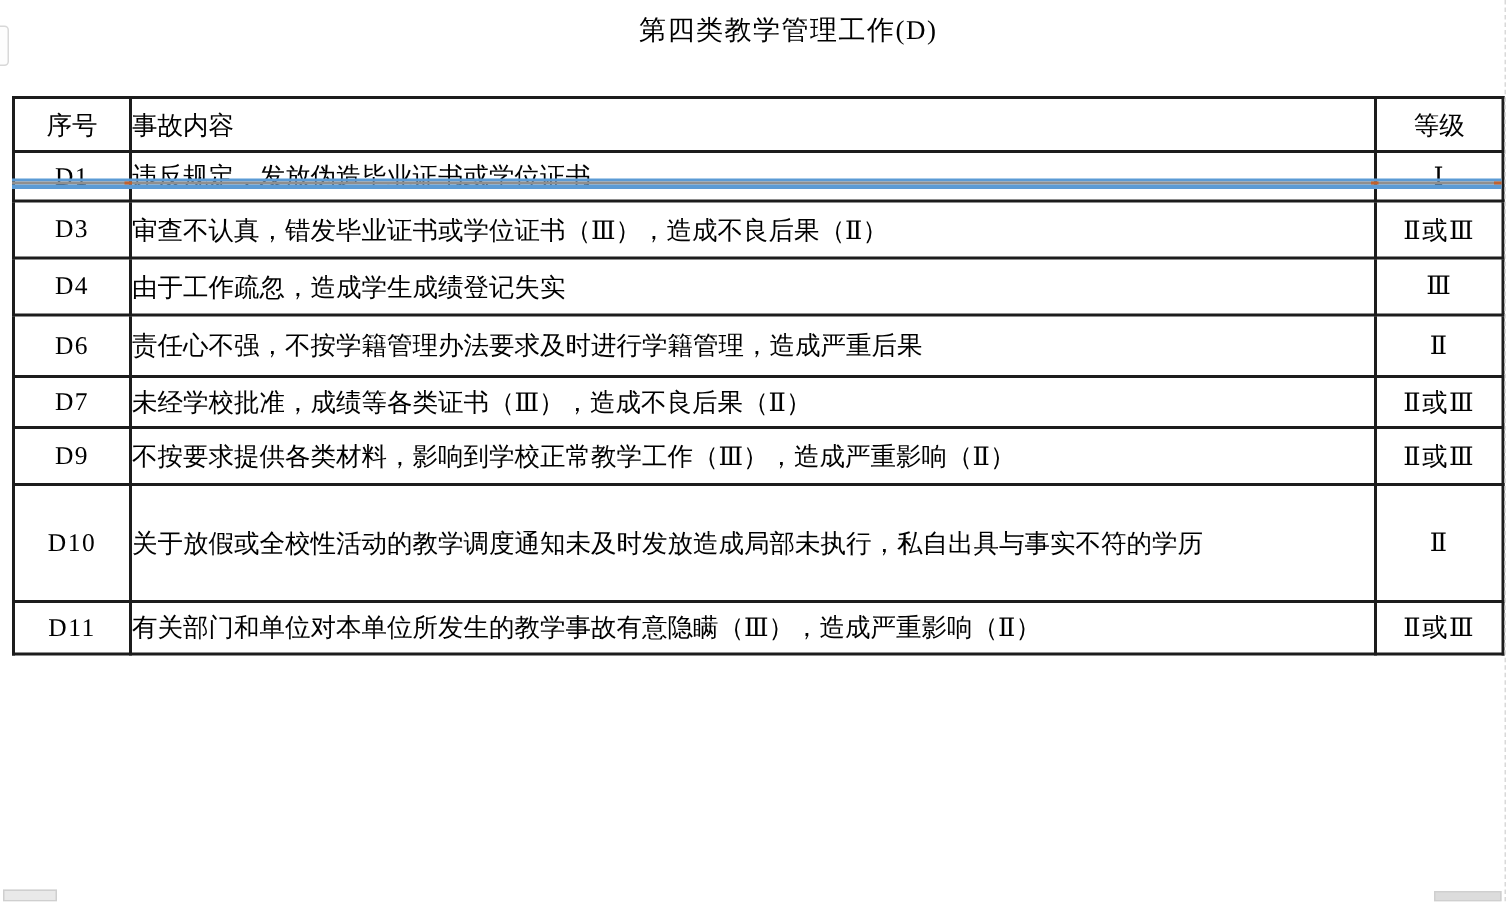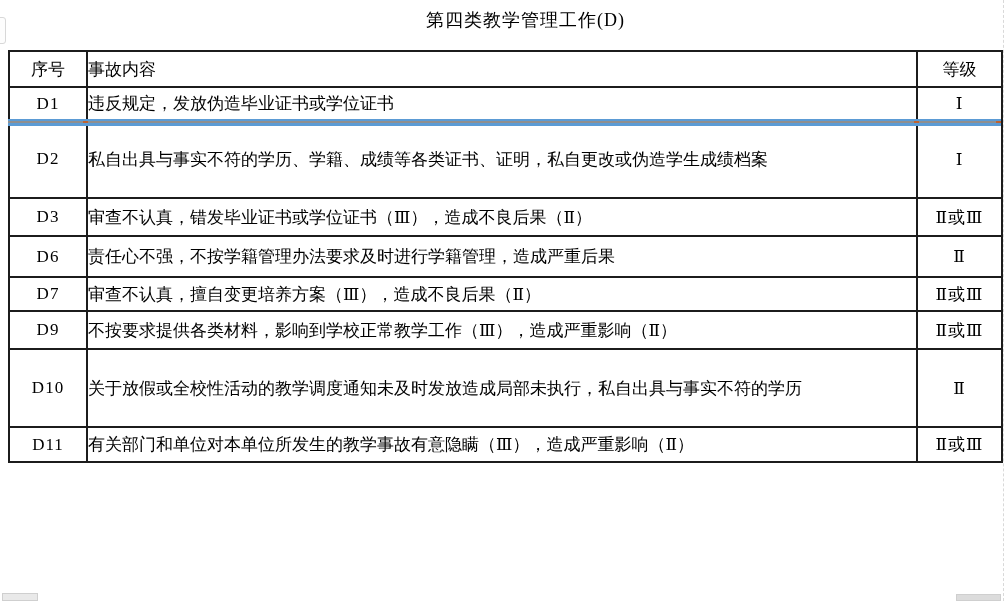--- a/index.html
+++ b/index.html
@@ -18,21 +18,21 @@
     width: 100%;
     text-align: center;
     font-size: 18px;
     letter-spacing: 1px;
     color: #000000;
     white-space: nowrap;
   }
 
   table.incident-table {
     position: absolute;
-    left: 8px; top: 50px;
+    left: 8px; top: 64px;
     width: 993px;
     border-collapse: collapse;
     table-layout: fixed;
   }
   table.incident-table col.c-id    { width: 78px; }
   table.incident-table col.c-text  { width: 830px; }
   table.incident-table col.c-level { width: 85px; }
 
   table.incident-table th,
   table.incident-table td {
@@ -123,38 +123,38 @@
         <th class="h-text">事故内容</th>
         <th class="h-level">等级</th>
       </tr>
     </thead>
     <tbody id="table-body">
         <tr style="height:33px">
           <td class="id-cell">D1</td>
           <td class="content-cell">违反规定，发放伪造毕业证书或学位证书</td>
           <td class="level-cell">Ⅰ</td>
         </tr>
-        <tr style="height:78px">
-          <td class="id-cell">D2</td>
-          <td class="content-cell wrap">私自出具与事实不符的学历、学籍、成绩等各类证书、证明，私自更改或伪造学生成绩档案</td>
-          <td class="level-cell">Ⅰ</td>
-        </tr>
         <tr style="height:38px">
           <td class="id-cell">D3</td>
           <td class="content-cell">审查不认真，错发毕业证书或学位证书（Ⅲ），造成不良后果（Ⅱ）</td>
           <td class="level-cell">Ⅱ或Ⅲ</td>
+        </tr>
+        <tr style="height:38px">
+          <td class="id-cell">D4</td>
+          <td class="content-cell">由于工作疏忽，造成学生成绩登记失实</td>
+          <td class="level-cell">Ⅲ</td>
         </tr>
         <tr style="height:41px">
           <td class="id-cell">D6</td>
           <td class="content-cell">责任心不强，不按学籍管理办法要求及时进行学籍管理，造成严重后果</td>
           <td class="level-cell">Ⅱ</td>
         </tr>
         <tr style="height:34px">
           <td class="id-cell">D7</td>
-          <td class="content-cell">审查不认真，擅自变更培养方案（Ⅲ），造成不良后果（Ⅱ）</td>
+          <td class="content-cell">未经学校批准，成绩等各类证书（Ⅲ），造成不良后果（Ⅱ）</td>
           <td class="level-cell">Ⅱ或Ⅲ</td>
         </tr>
         <tr style="height:38px">
           <td class="id-cell">D9</td>
           <td class="content-cell">不按要求提供各类材料，影响到学校正常教学工作（Ⅲ），造成严重影响（Ⅱ）</td>
           <td class="level-cell">Ⅱ或Ⅲ</td>
         </tr>
         <tr style="height:78px">
           <td class="id-cell">D10</td>
           <td class="content-cell wrap">关于放假或全校性活动的教学调度通知未及时发放造成局部未执行，私自出具与事实不符的学历</td>

